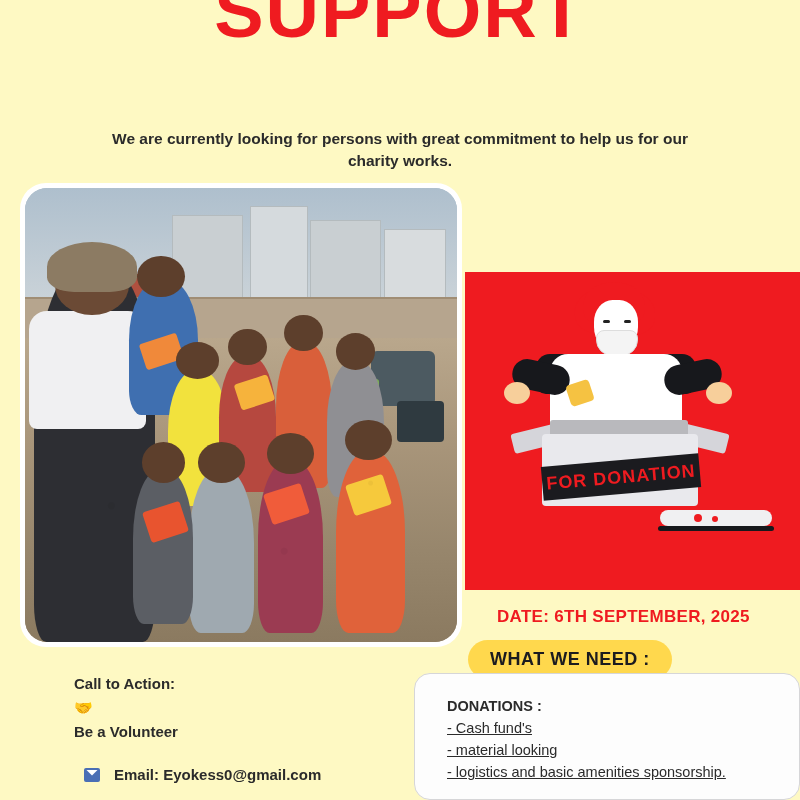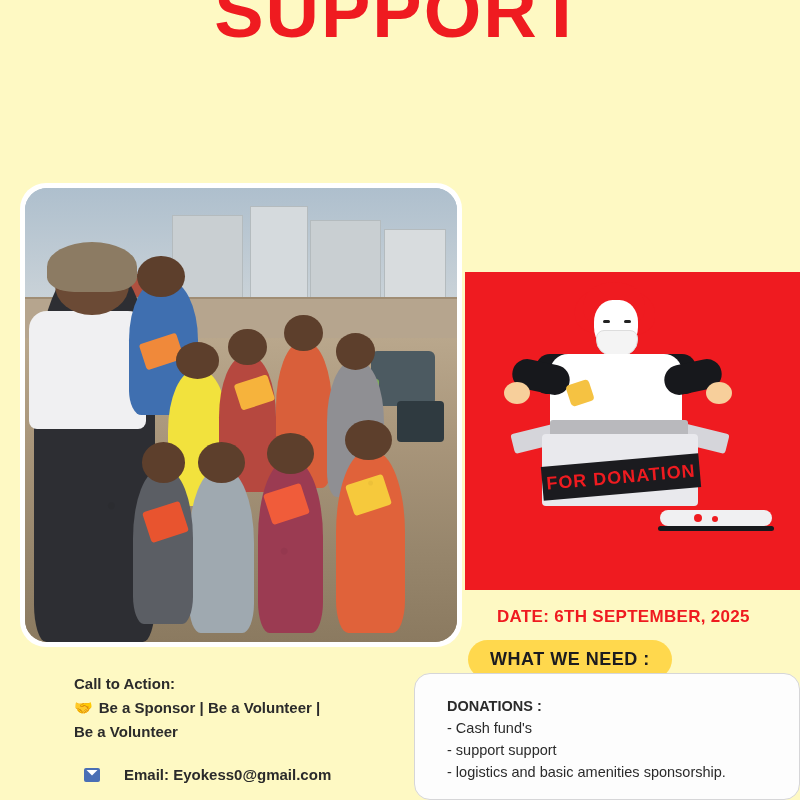--- a/index.html
+++ b/index.html
@@ -186,20 +186,21 @@
     color: #2b2b2b;
     font-size: 14.5px;
     font-weight: 600;
     margin-bottom: 3px;
   }
   .need-box li {
     color: #2b2b2b;
     font-size: 14.5px;
     line-height: 1.52;
     list-style: none;
+    text-decoration: underline;
   }
   .need-box ul { margin: 0; padding: 0; }
 
   
   .cta {
     position: absolute;
     left: 74px;
     top: 672px;
     color: #2b2b2b;
     font-size: 15px;
@@ -207,21 +208,21 @@
     font-weight: 600;
   }
   .cta .row2 { display: flex; align-items: center; gap: 6px; }
   .handshake { font-size: 15px; }
   .email-row {
     position: absolute;
     left: 84px;
     top: 766px;
     display: flex;
     align-items: center;
-    gap: 24px;
+    gap: 14px;
     color: #2b2b2b;
     font-size: 15px;
     font-weight: 600;
   }
   .mail-badge {
     width: 16px; height: 14px;
     background: #4a6fb5;
     border-radius: 2px;
     position: relative;
     flex: 0 0 auto;
@@ -237,20 +238,21 @@
 </style>
 </head>
 <body>
 
 <div class="poster">
 
   <div class="headline">
     <span class="l1">SUPPORT</span>
   </div>
 
+  <div class="subhead">We are currently looking for persons with great commitment to help us for our charity works.</div>
 
   <div class="photo-wrap">
     <div class="photo">
       <div class="ph-sky"></div>
       <div class="bld b1"></div>
       <div class="bld b2"></div>
       <div class="bld b3"></div>
       <div class="bld b4"></div>
       <div class="roof"></div>
       <div class="wall"></div>
@@ -329,30 +331,29 @@
     <div class="dot2"></div>
   </div>
 
   <div class="date-line">DATE: 6TH SEPTEMBER, 2025</div>
 
   <div class="need-pill">WHAT WE NEED :</div>
   <div class="need-box">
     <div class="ttl">DONATIONS :</div>
     <ul>
       <li>- Cash fund's</li>
-      <li>- support support</li>
+      <li>- material looking</li>
       <li>- logistics and basic amenities sponsorship.</li>
     </ul>
   </div>
 
   <div class="cta">
     <div>Call to Action:</div>
     <div class="row2">
       <span class="handshake">🤝</span>
-      <span>Be a Sponsor | Be a Volunteer |</span>
     </div>
     <div>Be a Volunteer</div>
   </div>
 
   <div class="email-row">
     <span class="mail-badge"></span>
     <span>Email: Eyokess0@gmail.com</span>
   </div>
 
 </div>

